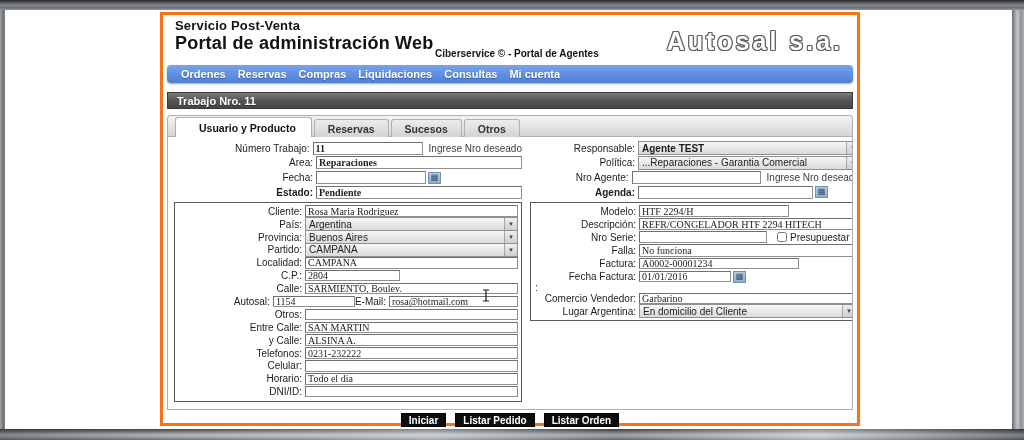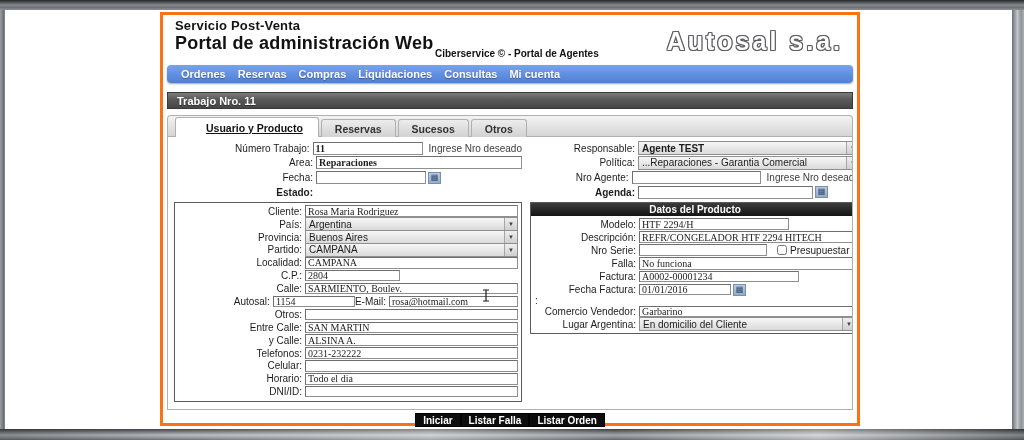--- a/index.html
+++ b/index.html
@@ -45,21 +45,21 @@
               background:linear-gradient(180deg,#7b7b7b 0%,#585858 45%,#464646 100%);
               border:1px solid #3a3a3a; text-shadow:0 1px 1px rgba(0,0,0,.4); }
 
   .tabstrip { margin:6px 4px 0 4px; height:21px; border:1px solid #b0b0b0; border-bottom:none;
               border-radius:4px 4px 0 0; display:flex; align-items:flex-end; padding:0 0 0 7px;
               background:linear-gradient(180deg,#f3f3f3,#d5d5d5); position:relative; z-index:3; }
   .tab { font-size:10.5px; font-weight:bold; color:#333; padding:3px 13px 2px 13px;
          border:1px solid #b0b0b0; border-bottom:none; border-radius:3px 3px 0 0;
          background:linear-gradient(180deg,#ececec,#d2d2d2); margin-right:2px; cursor:pointer;
          position:relative; top:1px; }
-  .tab.active { background:#fff; color:#111; padding:4px 15px 3px 30px; top:1px; z-index:4;text-decoration:underline; }
+  .tab.active { background:#fff; color:#111; padding:4px 15px 3px 23px; top:1px; z-index:4; }
 
   .panel { margin:0 4px; height:274px; border:1px solid #b0b0b0; background:#fff;
            display:flex; padding:4px 6px 0 6px; gap:8px; overflow:hidden; position:relative; z-index:2; }
   .col { display:flex; flex-direction:column; }
   .col.left  { width:348px; }
   .col.right { width:330px; }
 
   .row { display:flex; align-items:center; height:14px; margin-bottom:0.8px; }
   .row label { font-size:10px; color:#1c1c1c; text-align:right; padding-right:3px; white-space:nowrap; }
   .col.left  > .row label { width:142px; }
@@ -99,21 +99,21 @@
   .col.right .gbox .row label { width:106px; }
   .gbox input.txt { height:11.5px; }
   .lbl-mid { width:44px !important; }
   .row-ta { height:auto !important; align-items:center; }
   .txa { height:40px; width:100%; resize:none; }
   .cbx { width:10px; height:10px; margin-left:10px; flex:none; }
   .cbx-lbl { font-size:10px; color:#1c1c1c; margin-left:3px; }
   .colon-row { height:8px !important; }
   .colon-row label { text-align:left; padding-left:2px; }
 
-  .actions { display:flex; justify-content:center; margin-top:3px; }
+  .actions { display:flex; justify-content:center; gap:9px; margin-top:3px; }
   .act { background:#0d0d0d; color:#fff; border:1px solid #000; font-size:10px; font-weight:bold;
          font-family:"Liberation Sans",sans-serif; padding:2px 7px; height:14px; line-height:9px;
          cursor:pointer; }
 
   .cursor-ibeam { position:absolute; left:482px; top:289px; z-index:6; }
 </style>
 </head>
 <body>
 
 <div class="page">
@@ -163,20 +163,21 @@
           <label>Area:</label>
           <input class="txt flex1 bold" value="Reparaciones" style="">
         </div>
         <div class="row">
           <label>Fecha:</label>
           <input class="txt w110" style="">
           <button class="cal">▦</button>
         </div>
         <div class="row">
           <label class="lbl-b">Estado:</label>
+          <input class="txt flex1 blue" value="Pendiente" style="">
         </div>
 
         <div class="gbox">
           <div class="gbox-bd">
             <div class="row">
               <label>Cliente:</label>
               <input class="txt flex1" value="Rosa Maria Rodriguez" style="">
             </div>
             <div class="row">
               <label>País:</label>
@@ -270,21 +271,20 @@
           <input class="txt w135" style="">
           <span class="hint">Ingrese Nro deseado</span>
         </div>
         <div class="row">
           <label class="lbl-b">Agenda:</label>
           <input class="txt w175" style="">
           <button class="cal">▦</button>
         </div>
 
         <div class="gbox">
-          <div class="gbox-hd">Datos del Producto</div>
           <div class="gbox-bd">
             <div class="row">
               <label>Modelo:</label>
               <input class="txt w150" value="HTF 2294/H" style="">
             </div>
             <div class="row">
               <label>Descripción:</label>
               <input class="txt flex1" value="REFR/CONGELADOR HTF 2294 HITECH" style="">
             </div>
             <div class="row">
@@ -320,21 +320,21 @@
                 <span class="arrow">▼</span>
               </div>
             </div>
           </div>
         </div>
       </div>
     </div>
 
     <div class="actions">
       <button class="act">Iniciar</button>
-      <button class="act">Listar Falla</button>
+      <button class="act">Listar Pedido</button>
       <button class="act">Listar Orden</button>
     </div>
 
   </div>
 
   <svg class="cursor-ibeam" width="8" height="13" viewBox="0 0 8 13">
     <path d="M1 1 H7 M4 1 V12 M1 12 H7" stroke="#1a1a1a" stroke-width="1.2" fill="none"></path>
   </svg>
 
 </div>

